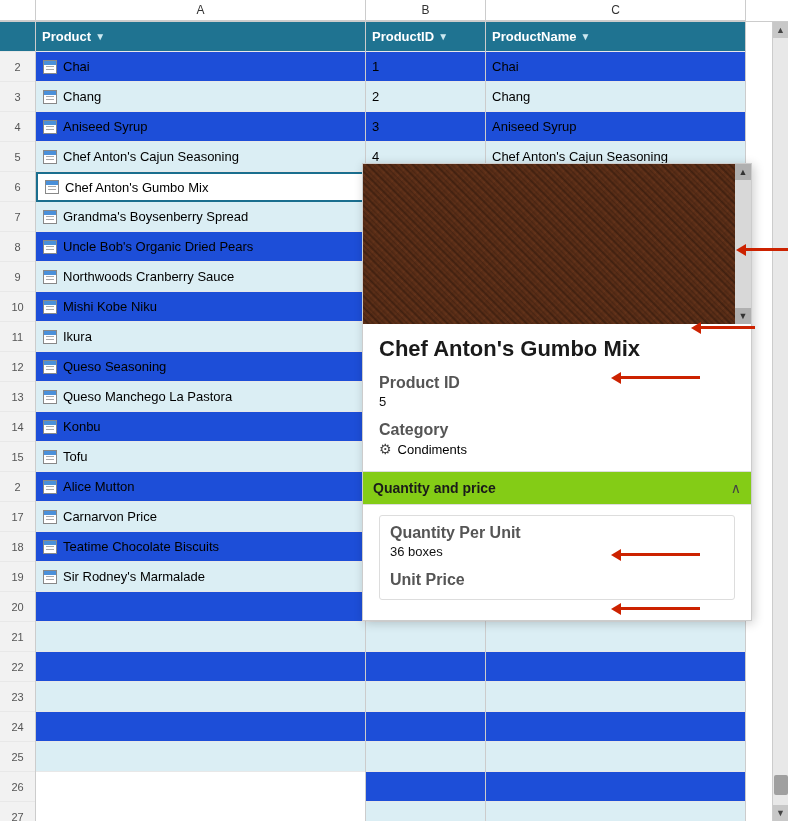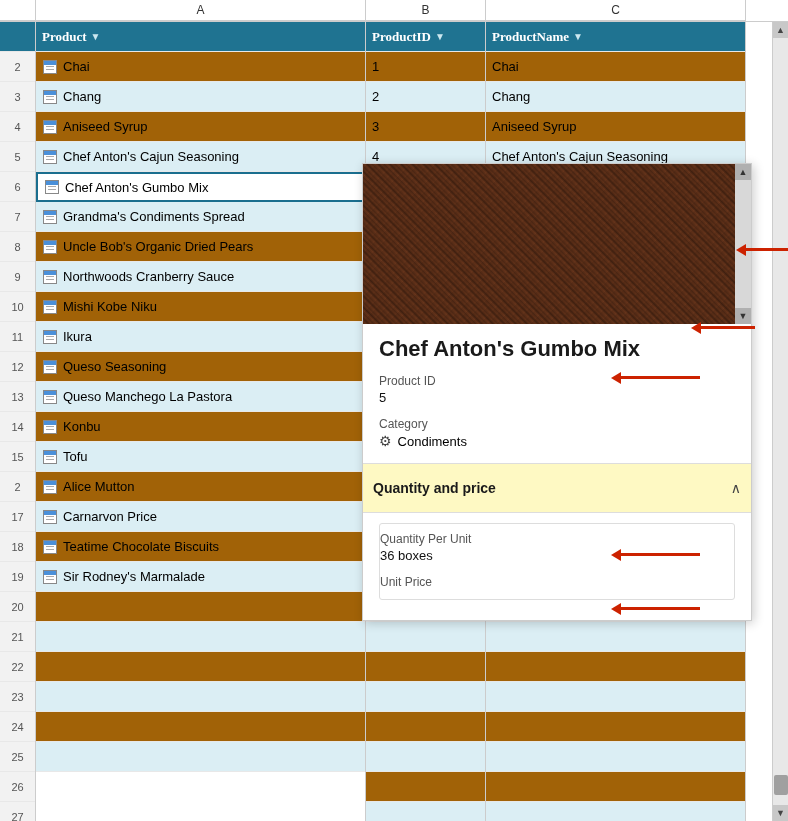--- a/index.html
+++ b/index.html
@@ -105,31 +105,30 @@
       font-size: 13px;
       white-space: nowrap;
       overflow: hidden;
     }
 
     .cell.header-cell {
       background: #1f7391;
       color: #fff;
       font-weight: 600;
       height: 30px;
-      font-family: Liberation Serif, serif;
     }
 
     .cell.header-cell .filter-icon {
       margin-left: 4px;
       font-size: 10px;
       color: #cce8f0;
     }
 
     .cell.row-even { background: #dbeef4; text-align: center; }
-    .cell.row-odd { background: #a16207; }
+    .cell.row-odd { background: #1d4ed8; }
     .cell.row-selected { background: #fff; border: 2px solid #1a6e8e; }
 
     .cell-icon {
       width: 16px;
       height: 16px;
       margin-right: 5px;
       flex-shrink: 0;
       display: inline-flex;
       align-items: center;
       justify-content: center;
@@ -265,23 +264,24 @@
     }
 
     .popup-title {
       font-size: 22px;
       font-weight: 600;
       color: #1a1a1a;
       margin-bottom: 12px;
     }
 
     .popup-field-label {
-      font-size: 12px;
+      font-size: 16px;
       color: #555;
       margin-bottom: 2px;
+      font-weight: bold;
     }
 
     .popup-field-value {
       font-size: 13px;
       color: #111;
       margin-bottom: 12px;
     }
 
     .popup-category-row {
       display: flex;
@@ -292,43 +292,43 @@
 
     .category-icon {
       font-size: 14px;
       color: #444;
     }
 
     .popup-section-header {
       display: flex;
       align-items: flex-end;
       justify-content: space-between;
-      background: #fef9c3;
-      padding: 16px 10px;
+      background: #84cc16;
+      padding: 8px 10px;
       margin: 0 -16px;
       margin-bottom: 10px;
       border-top: 1px solid #ddd;
       border-bottom: 1px solid #ddd;
     }
 
     .popup-section-title {
       font-weight: 700;
       font-size: 14px;
       color: #1a1a1a;
     }
 
     .popup-section-chevron {
       font-size: 14px;
       color: #444;
     }
 
     .popup-subfield-box {
       border: 1px solid #ddd;
       border-radius: 3px;
-      padding: 8px 0;
+      padding: 8px 10px;
       margin-bottom: 8px;
     }
 
     
     .red-arrow {
       position: absolute;
       height: 3px;
       background: #cc2200;
       z-index: 20;
     }
@@ -420,21 +420,21 @@
           <div class="cell row-selected">
             <span class="cell-icon">
               <span class="record-icon"></span>
             </span>
             <span>Chef Anton's Gumbo Mix</span>
           </div>
           <div class="cell row-even">
             <span class="cell-icon">
               <span class="record-icon"></span>
             </span>
-            <span>Grandma's Condiments Spread</span>
+            <span>Grandma's Boysenberry Spread</span>
           </div>
           <div class="cell row-odd">
             <span class="cell-icon">
               <span class="record-icon"></span>
             </span>
             <span>Uncle Bob's Organic Dried Pears</span>
           </div>
           <div class="cell row-even">
             <span class="cell-icon">
               <span class="record-icon"></span>

